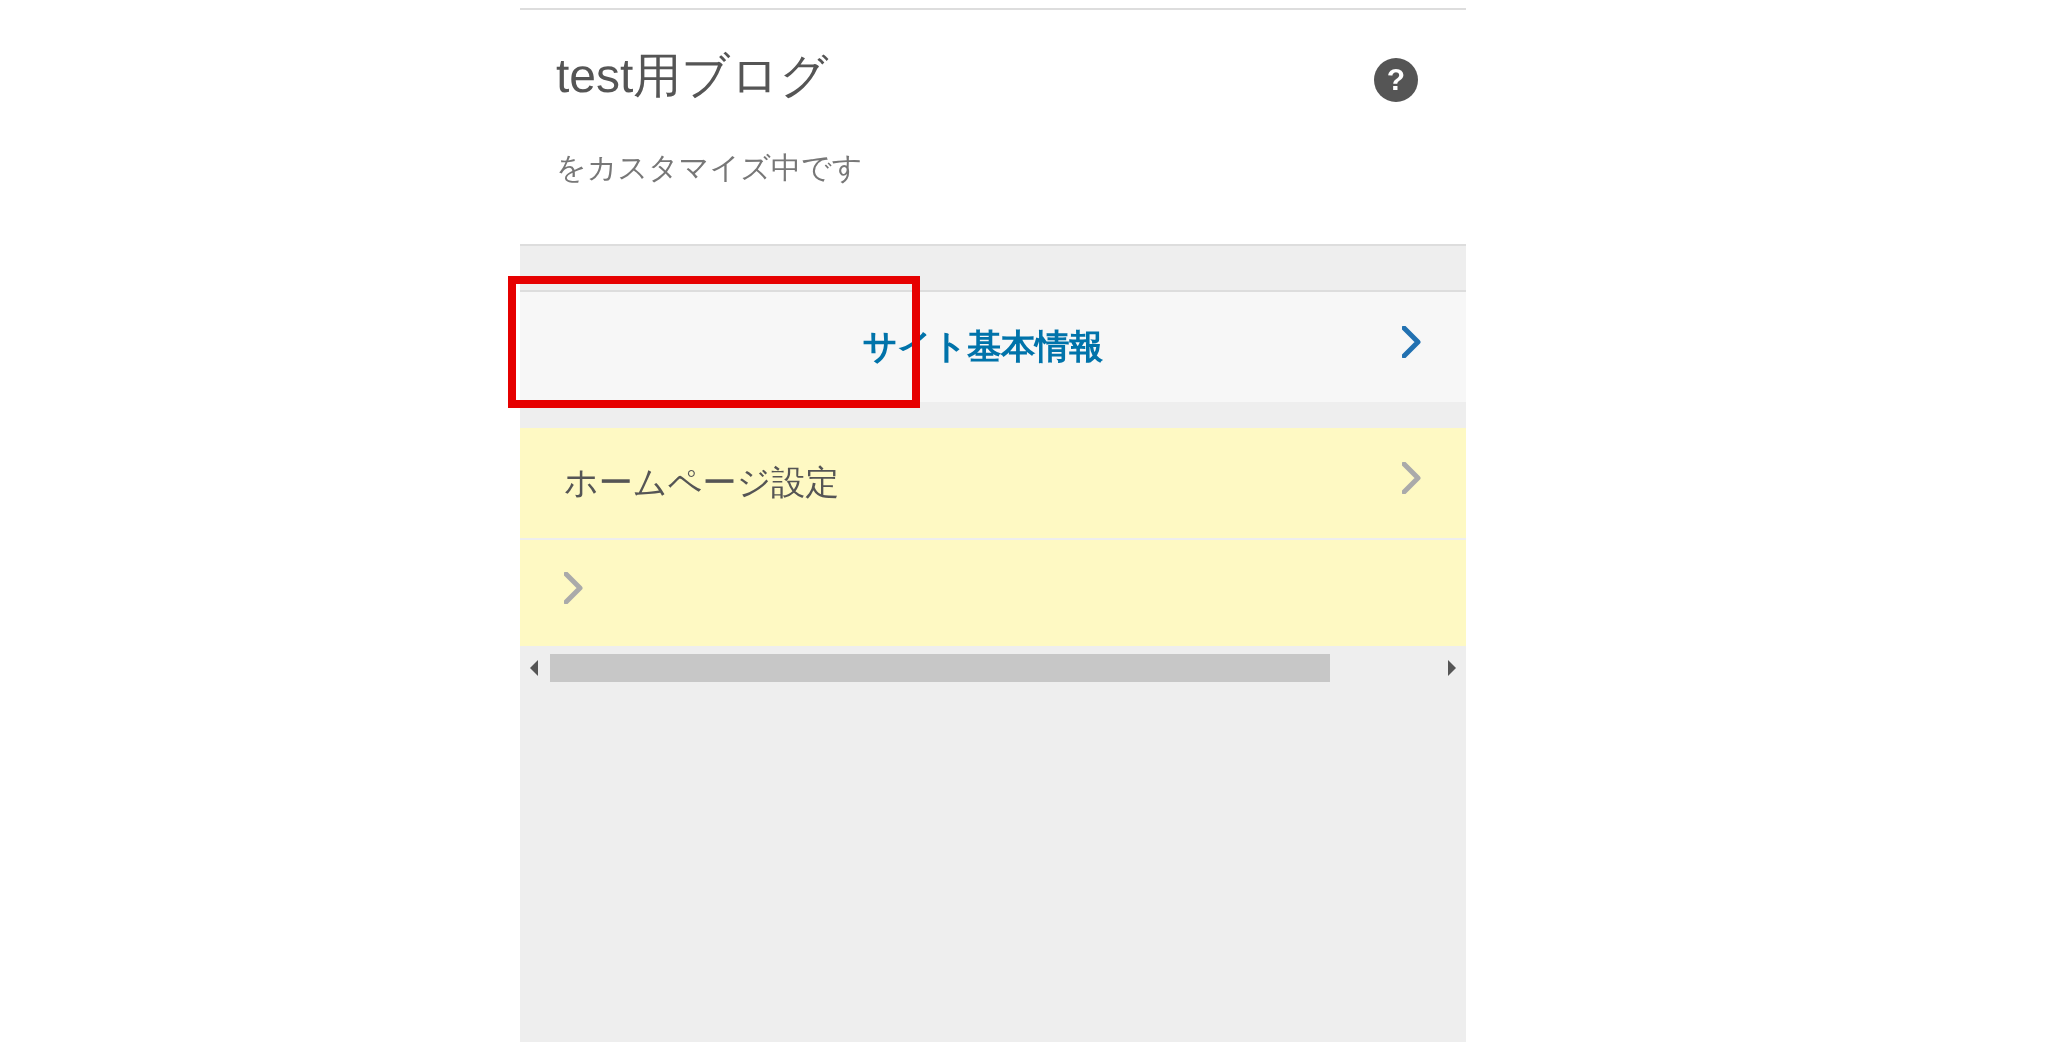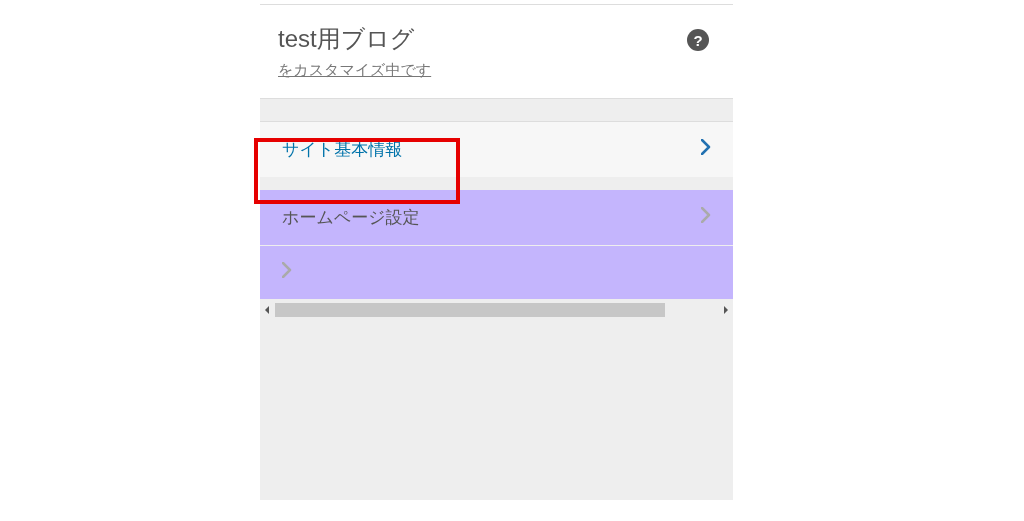--- a/index.html
+++ b/index.html
@@ -12,38 +12,37 @@
     }
     .panel {
       position: absolute;
       left: 260px;
       top: 4px;
       width: 473px;
       border-top: 1px solid #ddd;
       background: #fff;
     }
     .header {
-      padding: 18px 20px 18px 18px;
+      padding: 18px 20px 28px 18px;
       background: #fff;
       display: flex;
       align-items: flex-start;
       justify-content: space-between;
     }
     .header-left { flex: 1; }
     .site-title {
       font-size: 24px;
       font-weight: 400;
       color: #555;
       line-height: 1.3;
     }
     .subtitle {
       font-size: 15px;
       color: #777;
-      margin-top: 7px;
-      text-decoration: underline;
+      margin-top: 21px;
     }
     .help-btn {
       width: 22px;
       height: 22px;
       border-radius: 50%;
       background: #555;
       color: #fff;
       display: flex;
       align-items: center;
       justify-content: center;
@@ -57,42 +56,42 @@
       height: 24px;
       background: #eee;
       border-top: 1px solid #ddd;
       border-bottom: 1px solid #ddd;
     }
     .menu-item {
       display: flex;
       align-items: center;
       justify-content: space-between;
       padding: 16px 22px 16px 22px;
-      background: #c4b5fd;
+      background: #fef9c3;
       border-bottom: 1px solid #eee;
       cursor: pointer;
       font-size: 17px;
       color: #555;
       position: relative;
     }
     .menu-item.selected {
       background: #f7f7f7;
     }
     .highlight-box {
       position: absolute;
       left: 254px;
       top: 138px;
       width: 206px;
       height: 66px;
       border: 4px solid #e60000;
       pointer-events: none;
       z-index: 10;
     }
     .menu-label { flex: 1; }
-    .menu-label.active { color: #0073aa; font-weight: 400; }
+    .menu-label.active { color: #0073aa; font-weight: 700; text-align: center; }
     .chevron {
       font-size: 18px;
       font-weight: bold;
     }
     .chevron.blue { color: #2271b1; }
     .chevron.gray { color: #aaa; }
     .gap {
       height: 12px;
       background: #eee;
     }

